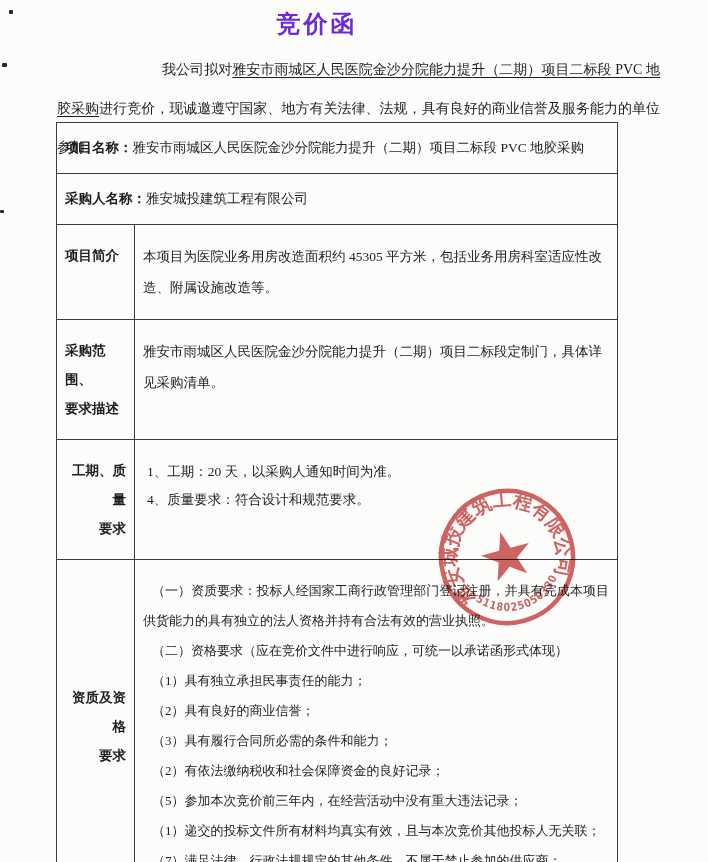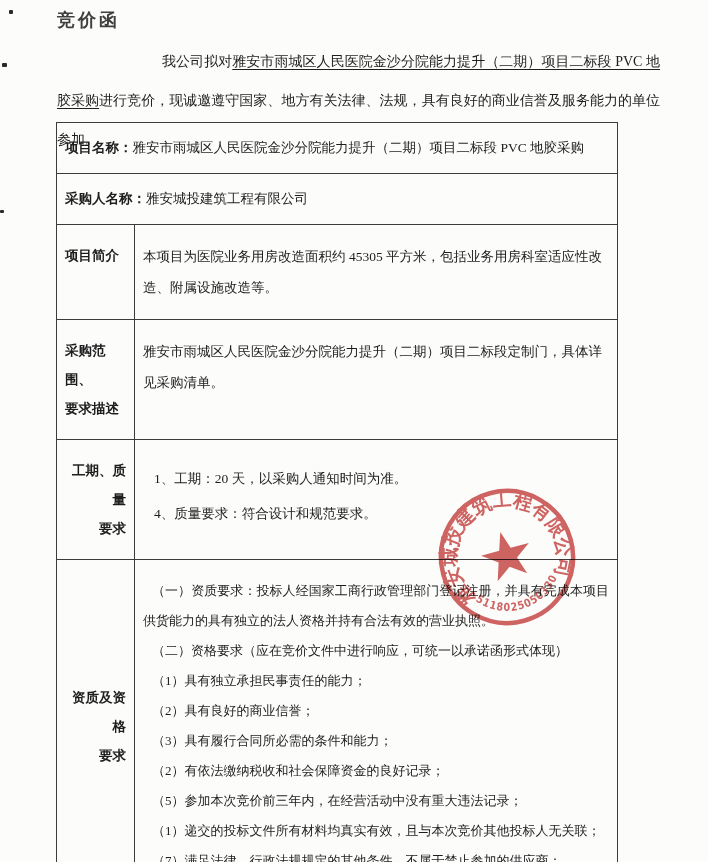--- a/index.html
+++ b/index.html
@@ -2,22 +2,22 @@
 <html><head>
 <meta charset="utf-8">
 <style>
   html,body{margin:0;padding:0;}
   body{
     width:708px;height:862px;position:relative;overflow:hidden;
     background:#fcfcfb;color:#1e1e1e;
     font-family:"Liberation Serif","DejaVu Serif",serif;
   }
   .page-title{
-    margin:8px 0 0 57px;width:520px;text-align:left;
-    font-size:18px;font-weight:bold;letter-spacing:3px;color:#404040;
+    margin:8px 0 0 57px;width:520px;text-align:center;
+    font-size:24px;font-weight:bold;letter-spacing:3px;color:#6d28d9;
   }
   .intro{
     margin:10px 0 0 57px;width:603px;
     font-size:14px;line-height:39px;text-align:justify;
     text-indent:105px;
   }
   .u{ text-decoration:underline; text-underline-offset:3px; }
   table.bid-table{
     position:absolute;left:56px;top:122px;
     width:561px;table-layout:fixed;border-collapse:collapse;
@@ -30,21 +30,21 @@
   td.lbl{
     font-weight:bold;white-space:pre-line;
     padding:6px 3px 4px 6px;line-height:29px;font-size:13.5px;
   }
   td.lbl.center{ text-align:right; }
   td.lbl.vmid{ vertical-align:middle; }
   .inline-lbl{ font-weight:bold; }
   td.content{ padding:6px 8px 4px 12px; line-height:30px; }
   td.content.two-line{ line-height:31px;margin-top:7px; }
   tr.contact-row td{ line-height:29px; }
-  .sched-line{ margin:11px; line-height:24px; }
+  .sched-line{ margin:4px; line-height:24px; }
   td.qual-cell{ padding:4px 8px 2px 12px; }
   .q-par{ margin:0; line-height:30px; text-indent:9px; font-size:13px; text-align:justify; }
   .stamp{
     position:absolute;left:432px;top:482px;width:150px;height:150px;
     mix-blend-mode:multiply;opacity:.88;color:#cb4f4d;
     transform:rotate(-15deg);
   }
   .speck{ position:absolute;background:#2a2a2a;border-radius:1px; }
   .speck.s1{ left:2px;top:63px;width:5px;height:4px; }
   .speck.s2{ left:0;top:210px;width:4px;height:3px; }

